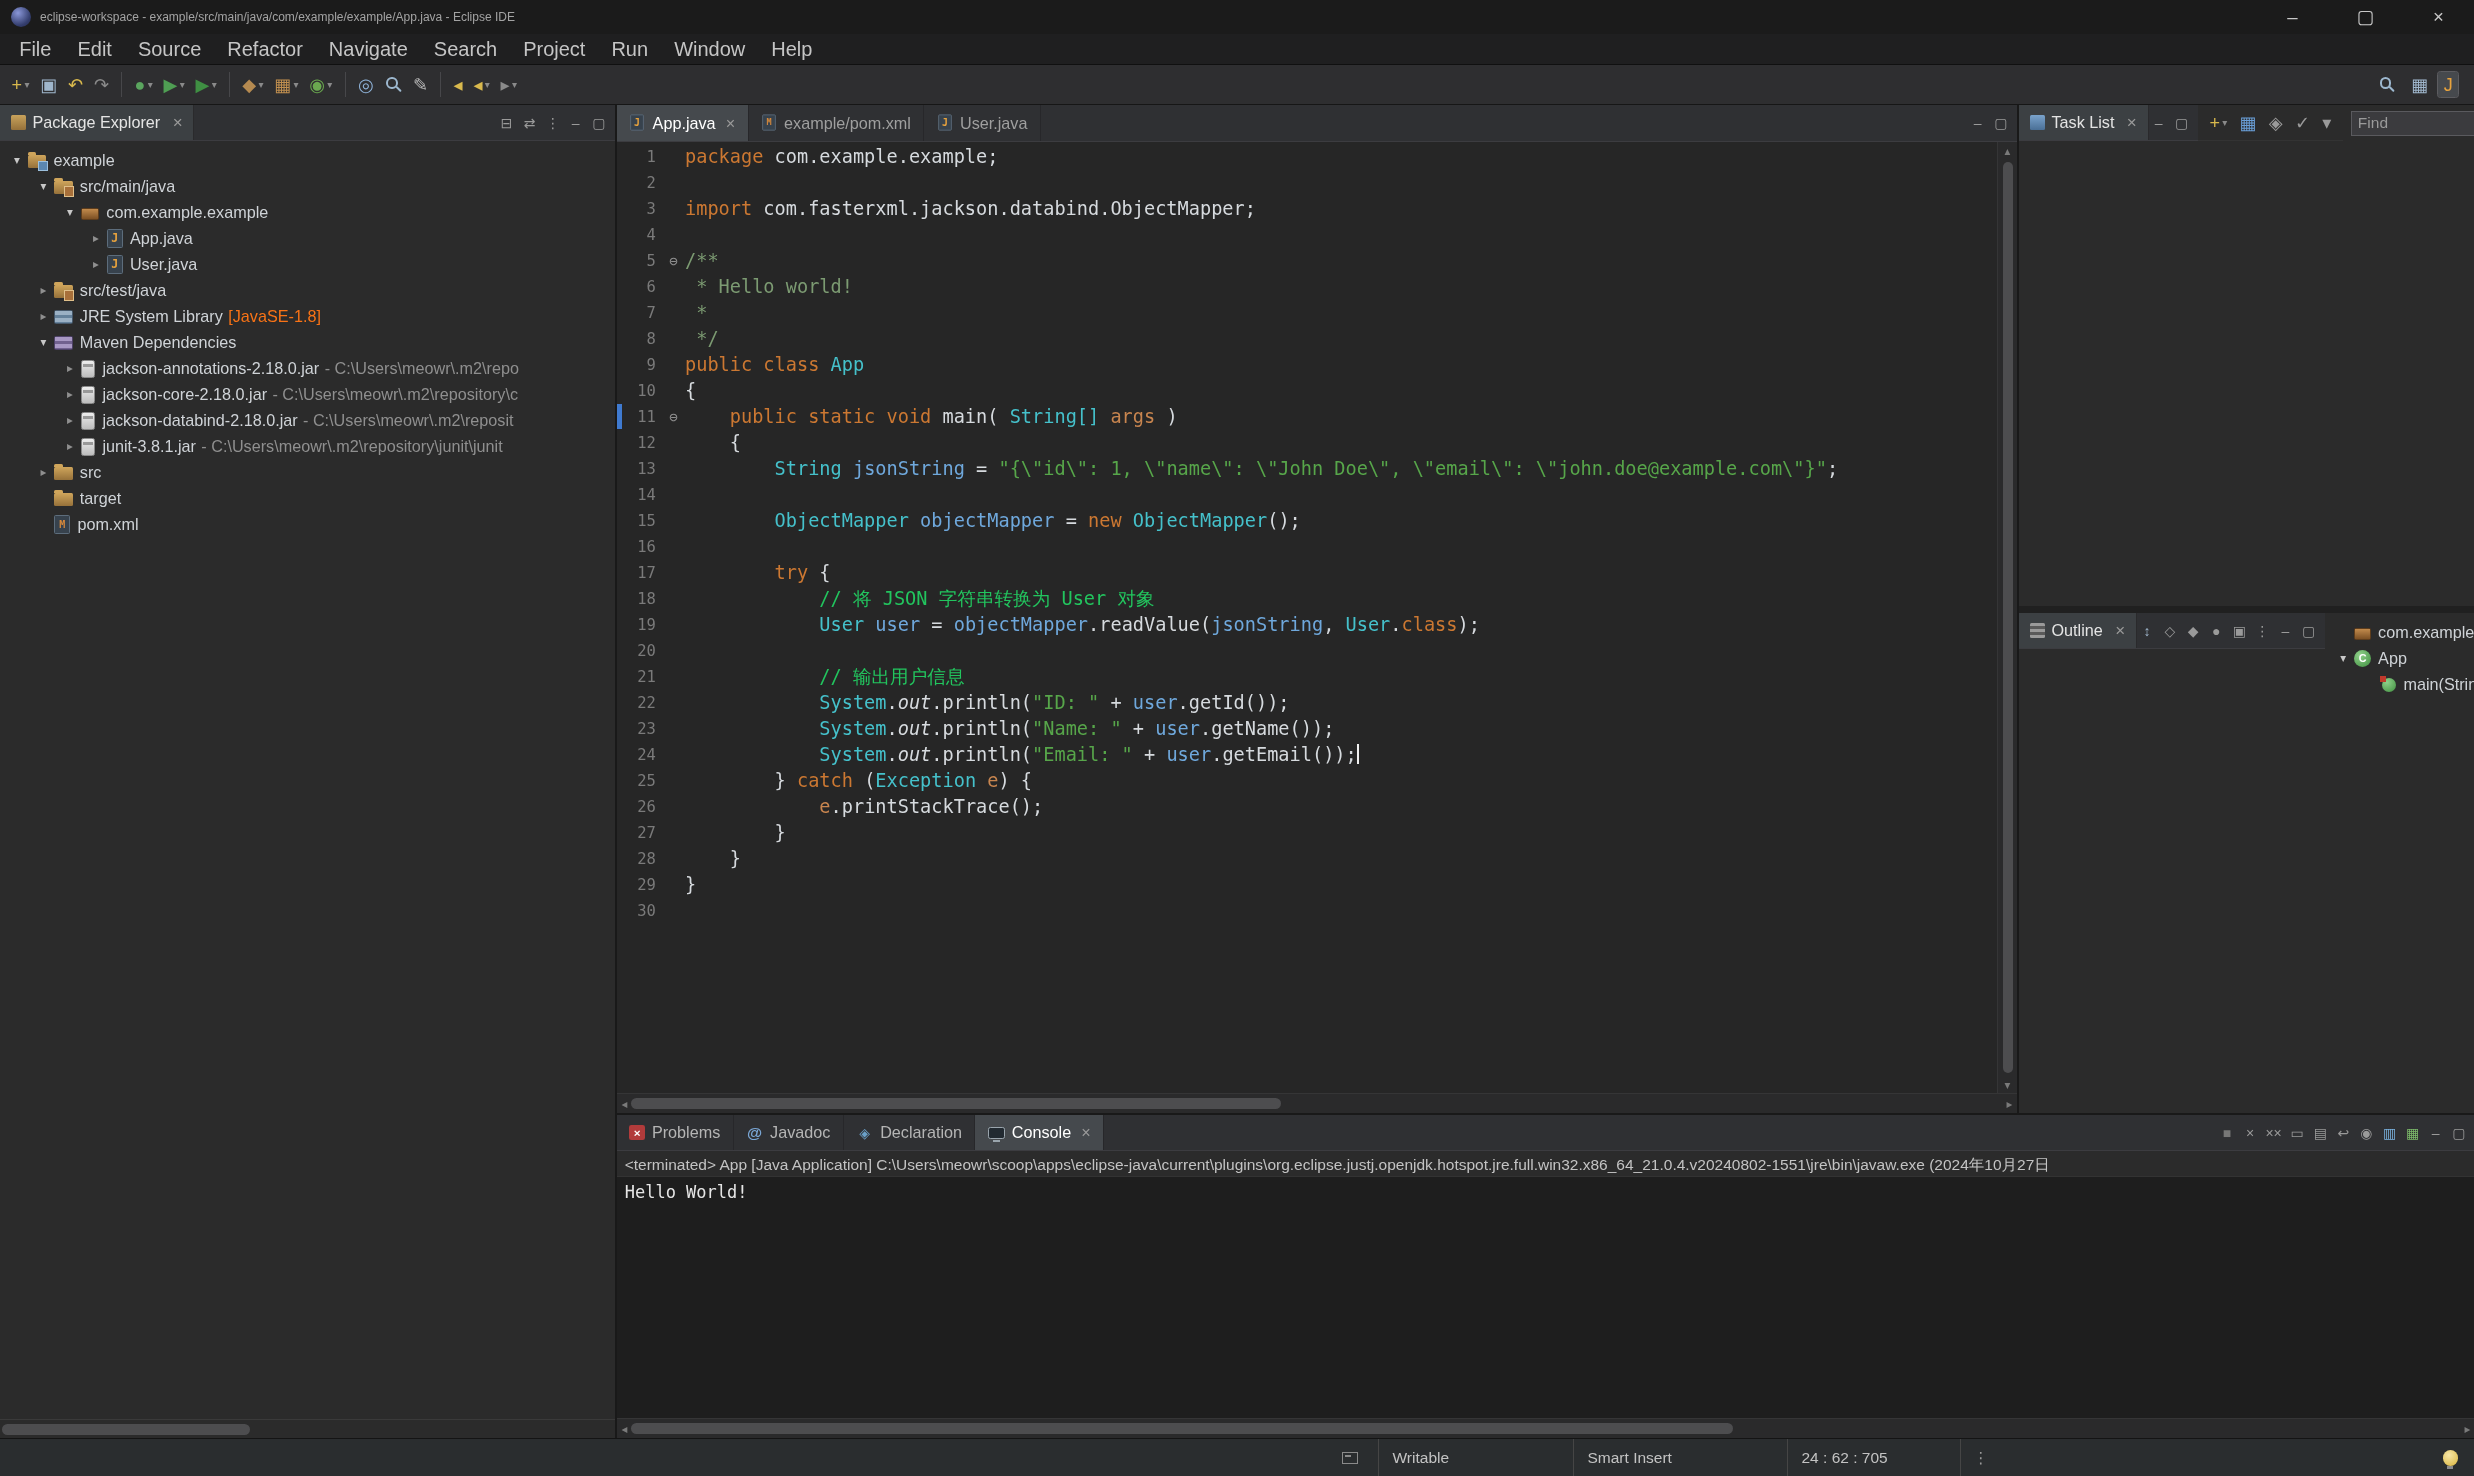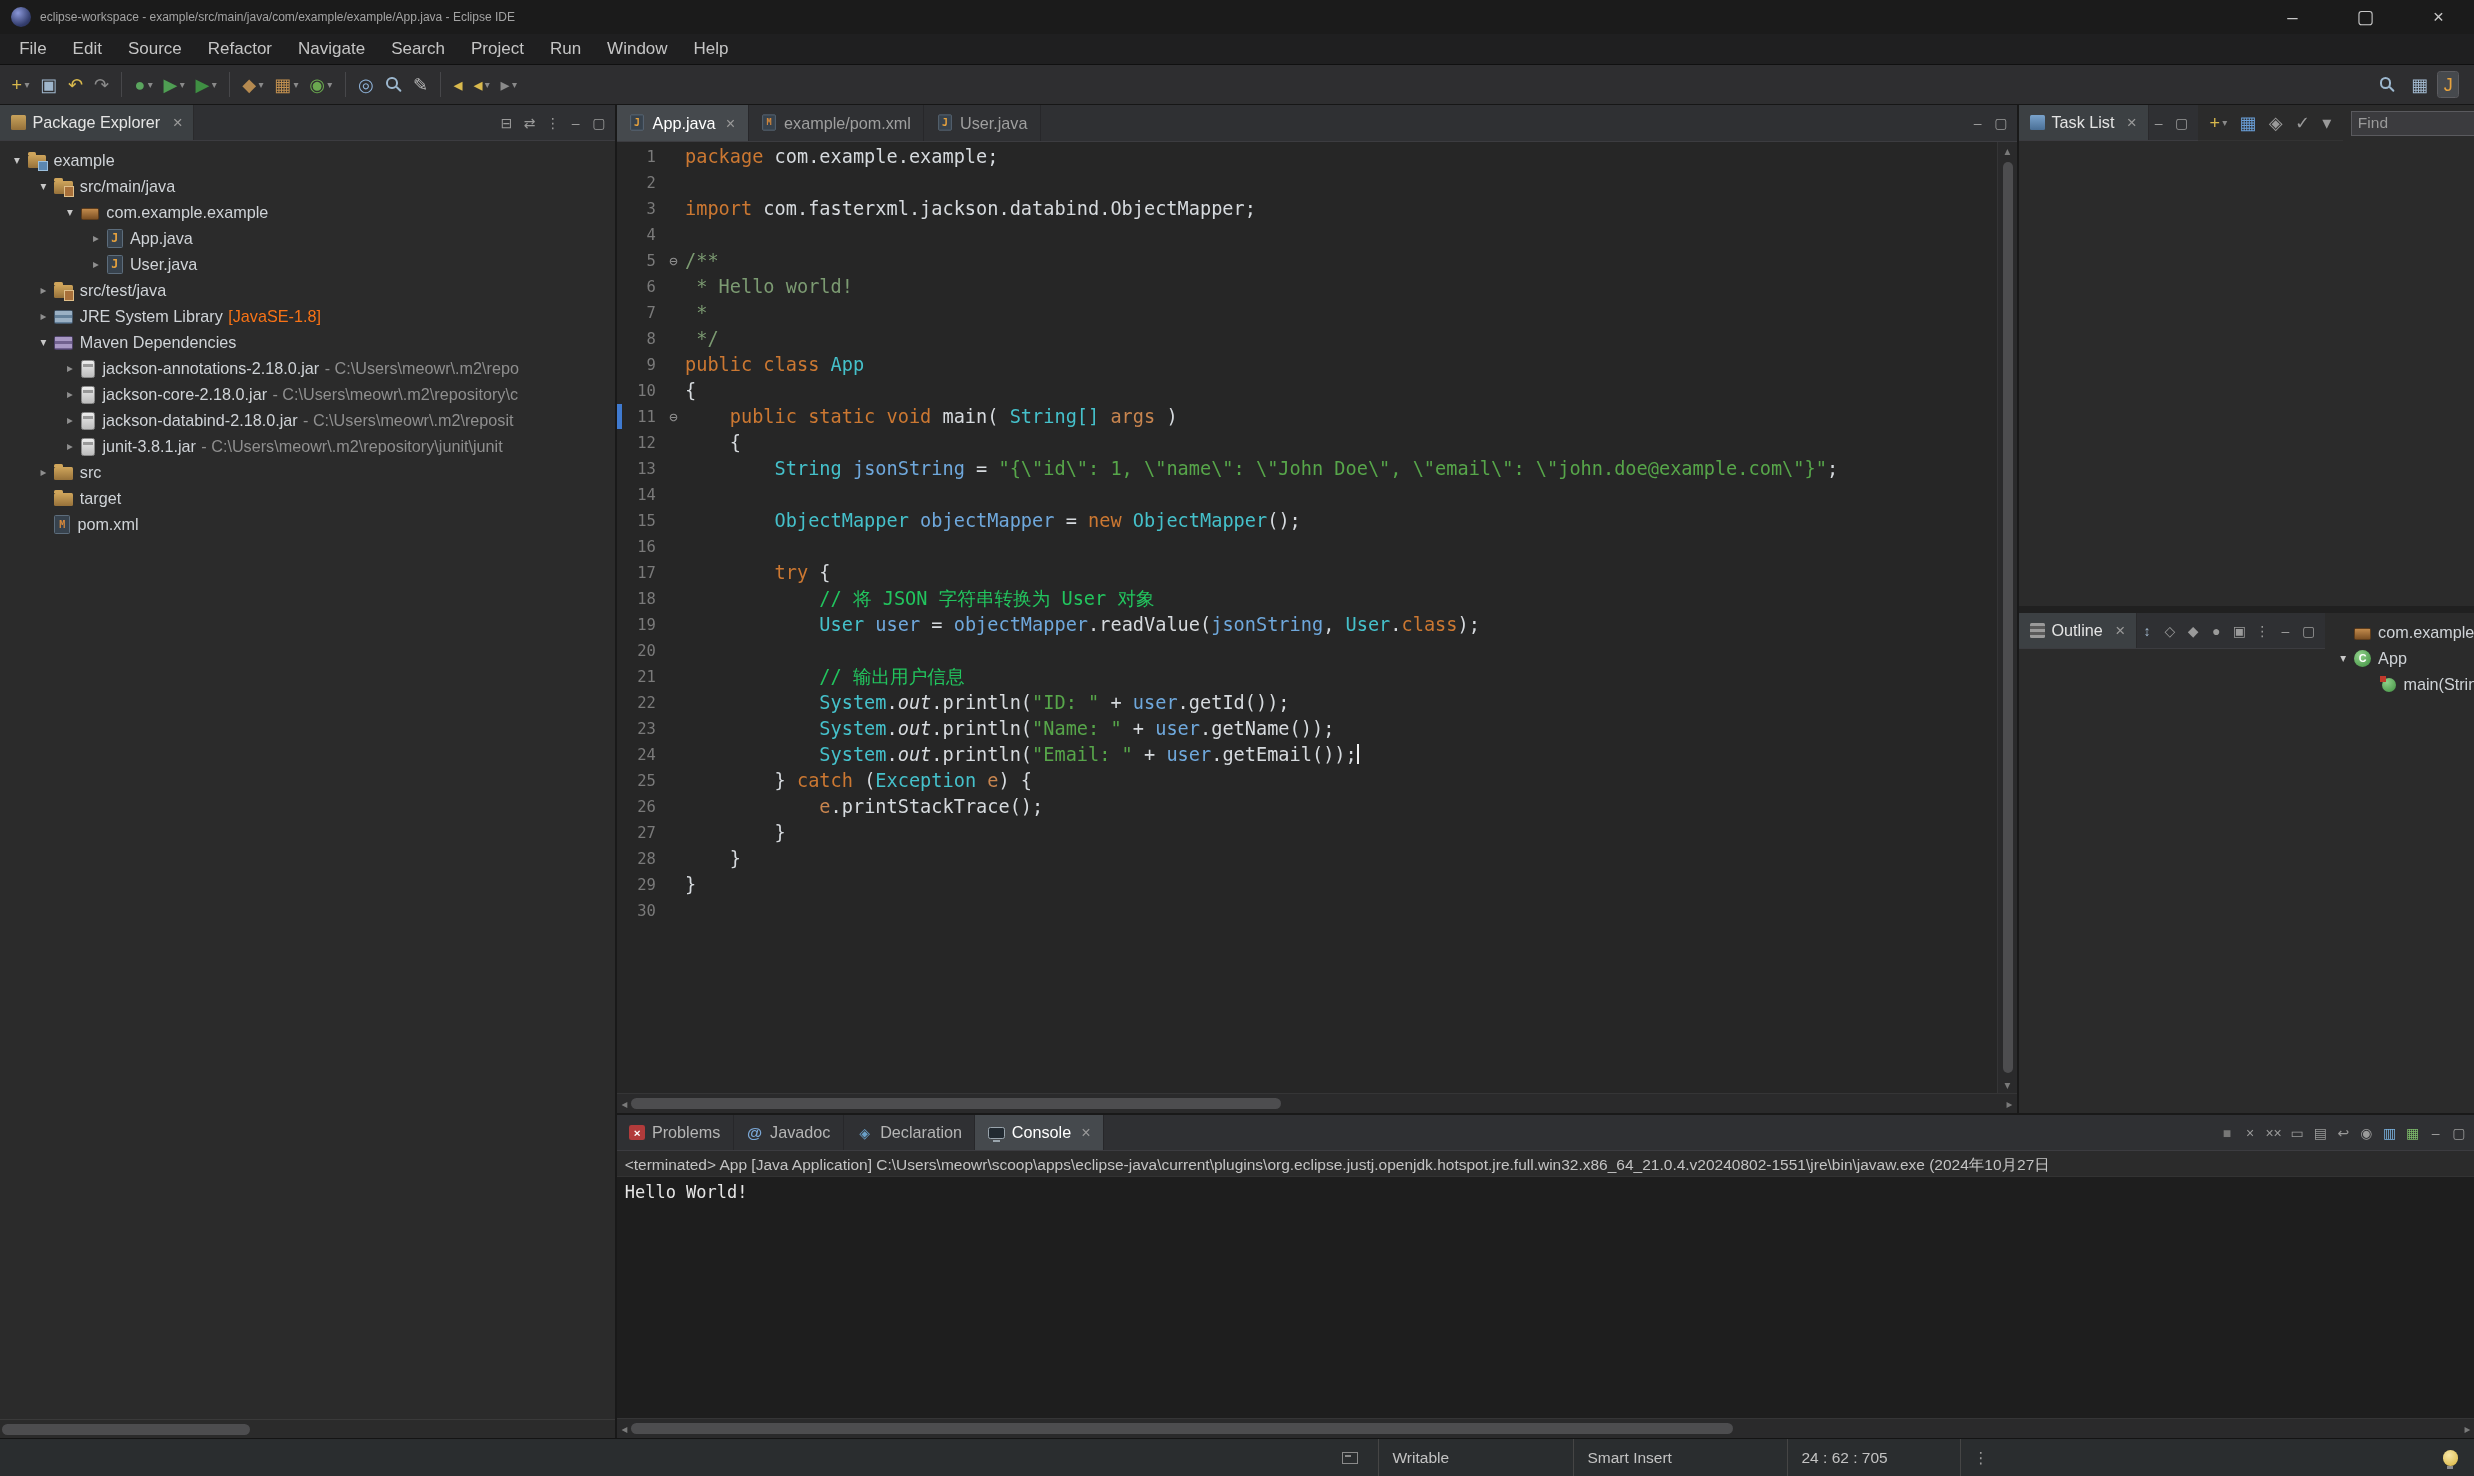--- a/index.html
+++ b/index.html
@@ -9,21 +9,21 @@
 
 
 .titlebar{height:34px;flex:none;display:flex;align-items:center;background:#1b1b1b;padding-left:10.8px}
 .app-logo{width:20px;height:20px;border-radius:50%;background:radial-gradient(circle at 35% 30%,#8a97d8,#343e6e 65%,#23294a);flex:none}
 .title-text{margin-left:9.3px;font-size:12px;color:#a3a3a3;white-space:nowrap}
 .win-controls{margin-left:auto;display:flex;height:100%}
 .win-btn{width:73px;height:100%;display:flex;align-items:center;justify-content:center;font-size:18.6px;color:#c8c8c8}
 
 
 .menubar{height:31px;flex:none;display:flex;align-items:center;background:#1f1f20;padding-left:6.2px;border-bottom:0.8px solid #101010}
-.menu-item{padding:0 13px;font-size:17px;color:#c5c5c5;height:100%;display:flex;align-items:center}
+.menu-item{padding:0 13px;font-size:20px;color:#c5c5c5;height:100%;display:flex;align-items:center}
 
 
 .toolbar{height:40px;flex:none;display:flex;align-items:center;background:#2e2e30;border-bottom:1.5px solid #161616;padding:0 6.2px}
 .tb-left{display:flex;align-items:center;height:100%}
 .toolbar-right{margin-left:auto;display:flex;align-items:center;gap:4.6px;padding-right:10.8px}
 .tb-btn{display:flex;align-items:center;padding:3.1px 5.4px;border-radius:2.3px;position:relative}
 .tb-btn.active{background:#46494d;outline:0.8px solid #5c5c60}
 .tb-glyph{font-size:18px;line-height:1}
 .tb-dd{font-size:10px;color:#8a8a8a;margin-left:2.3px}
 .tb-sep{width:0.8px;height:25px;background:#47474a;margin:0 7px}

